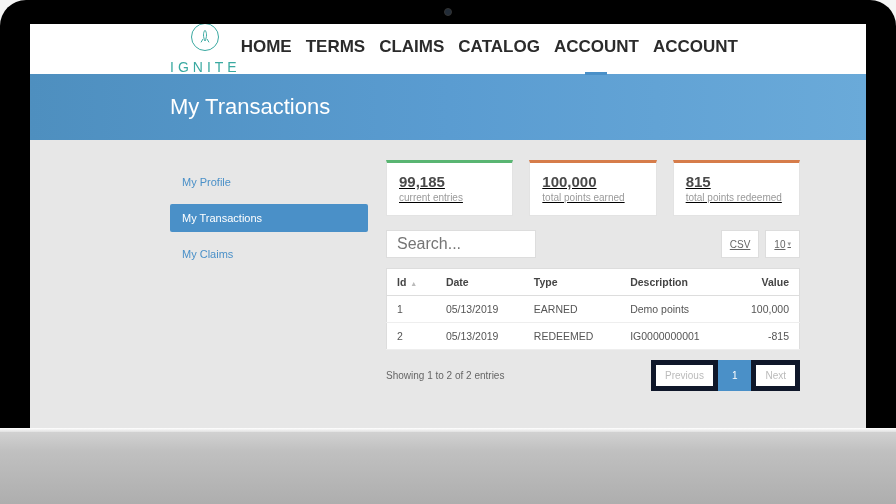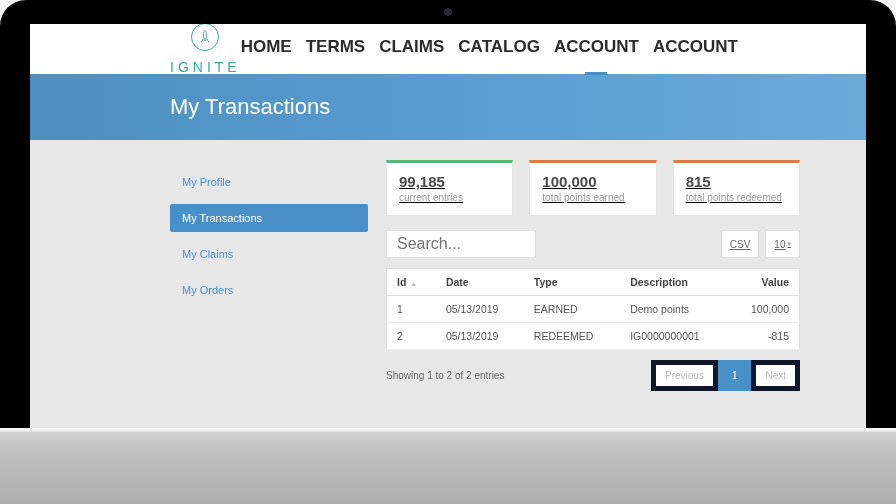--- a/index.html
+++ b/index.html
@@ -183,21 +183,20 @@
 
     <div class="banner">
       <span>My Transactions</span>
     </div>
 
     <div class="content">
       <div class="sidenav">
         <div class="sidenav-item">My Profile</div>
         <div class="sidenav-item active">My Transactions</div>
         <div class="sidenav-item">My Claims</div>
-        <div class="sidenav-item">My Orders</div>
       </div>
 
       <div class="main">
         <div class="cards">
           <div class="card green">
             <div class="card-val">99,185</div>
             <div class="card-lbl">current entries</div>
           </div>
           <div class="card orange">
             <div class="card-val">100,000</div>

